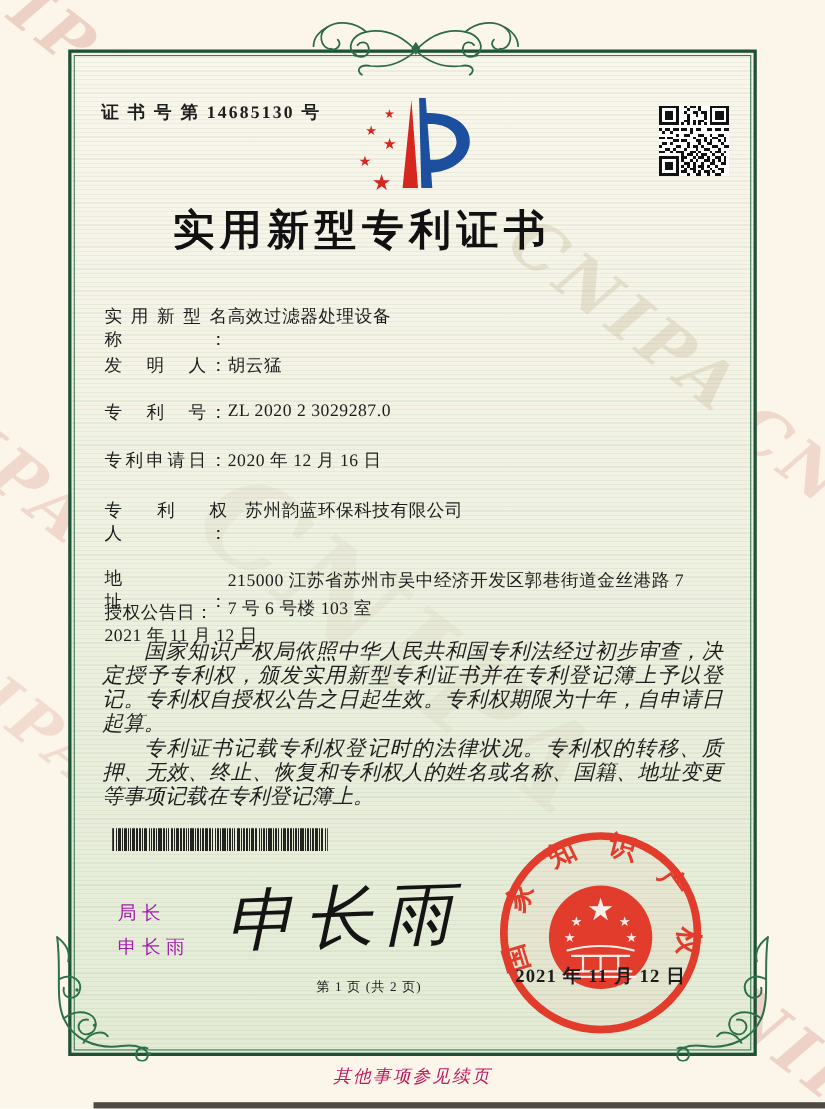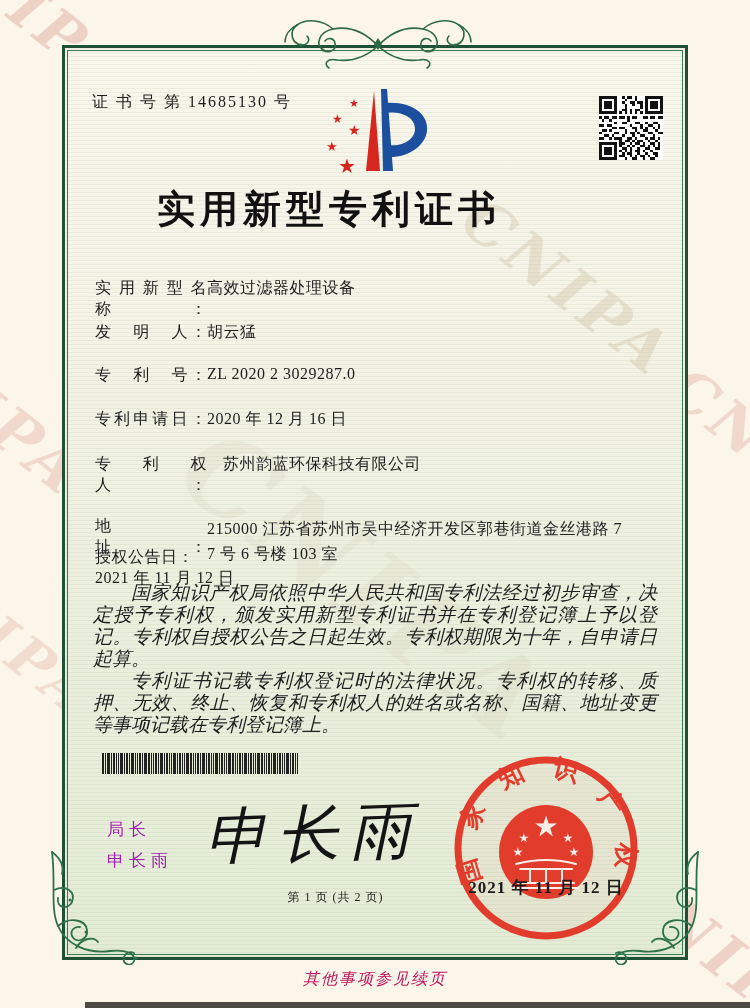--- a/index.html
+++ b/index.html
@@ -13,21 +13,21 @@
   
   .frame{position:absolute;left:62px;top:45px;width:626px;height:915px;box-sizing:border-box;
          border:3px solid #1f5137;z-index:1;
          background:
            repeating-linear-gradient(0deg, rgba(140,168,128,0.12) 0 1px, rgba(0,0,0,0) 1px 4px),
            linear-gradient(180deg,#f9f6ec 0%,#f4f3e6 32%,#eaefdd 66%,#e3ebd5 100%);}
   .frame::after{content:"";position:absolute;inset:2px;border:1px solid #3a7a52;}
   .orn{position:absolute;z-index:3;pointer-events:none;}
   
   .abs{position:absolute;z-index:3;}
-  .cert-no{left:92px;top:92px;font-size:16px;letter-spacing:2px;}
+  .cert-no{left:92px;top:92px;font-size:16px;letter-spacing:2px;font-weight:bold;}
   .title{left:62px;top:184px;width:534px;text-align:center;font-size:38px;font-weight:700;letter-spacing:5px;color:#111;}
   .row{position:absolute;left:95px;z-index:3;font-size:16px;letter-spacing:0.5px;display:flex;}
   .flabel{display:inline-block;width:112px;text-align:justify;text-align-last:justify;flex:none;}
   .fvalue{white-space:nowrap;}
   .addr-lines div{line-height:25px;white-space:nowrap;}
   .grant2{left:383px;}
   .paras{position:absolute;left:93px;top:582px;width:564px;z-index:3;font-size:19px;line-height:22px;
          font-style:italic;text-align:justify;color:#1e1e1e;}
   .paras p{margin:0;text-indent:2em;}
   .director{font-family:"Liberation Sans","DejaVu Sans",sans-serif;font-size:17px;letter-spacing:5px;color:#a21caf;}

